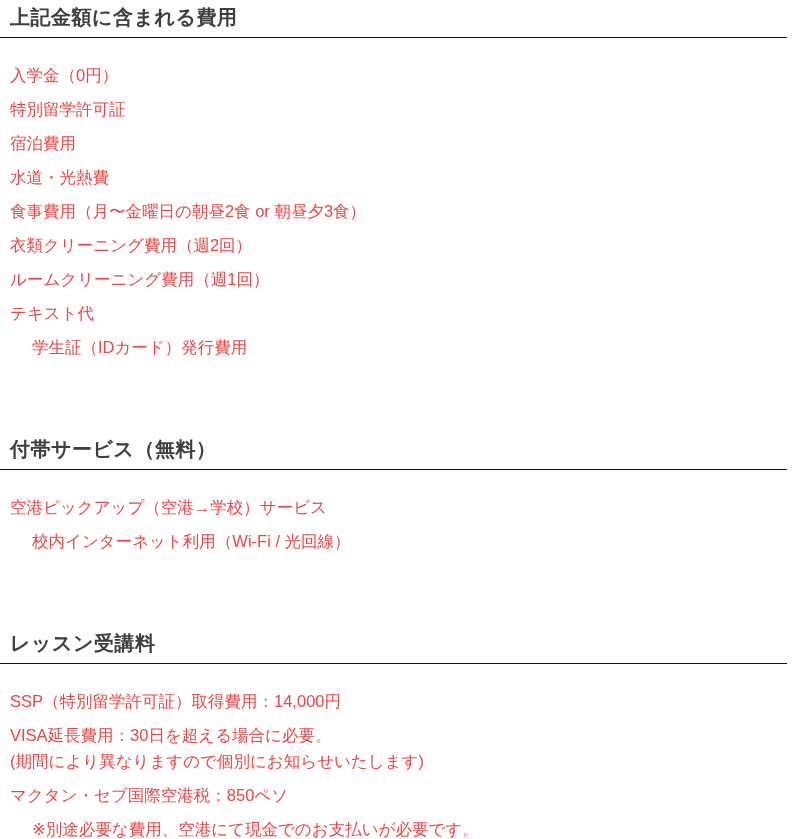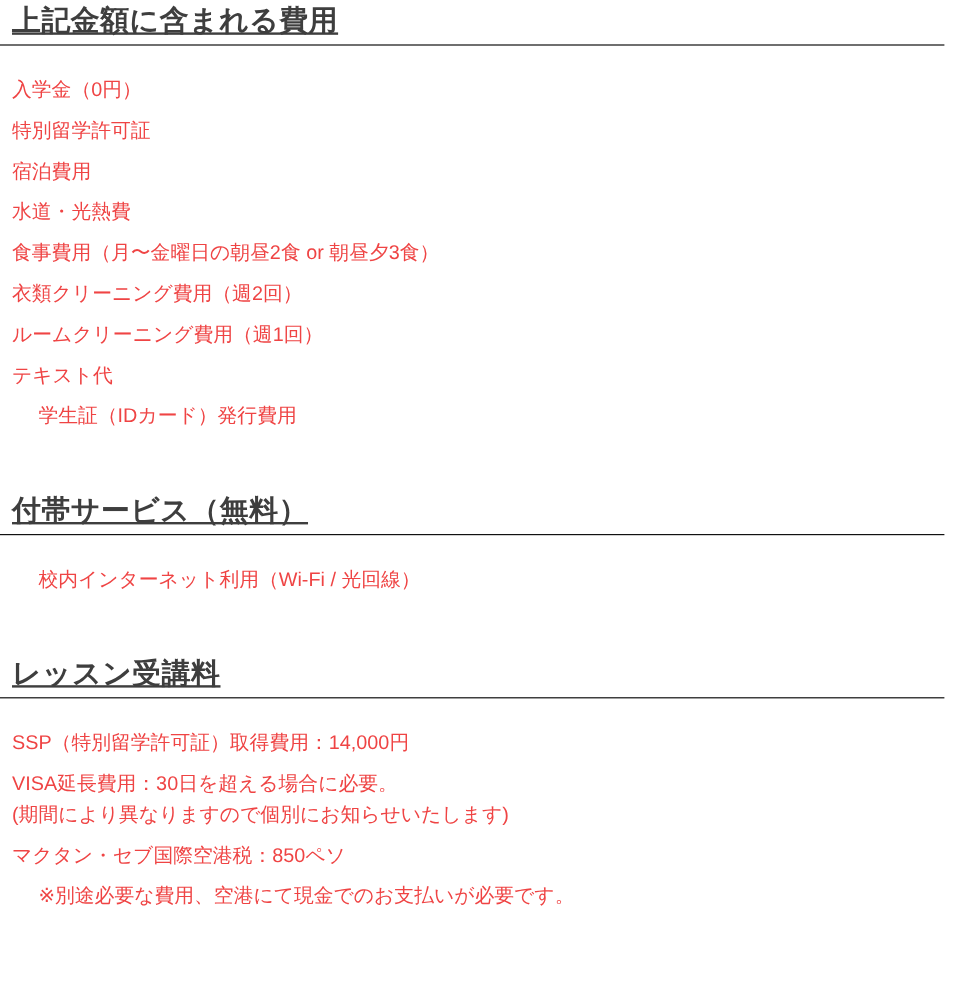--- a/index.html
+++ b/index.html
@@ -10,31 +10,30 @@
   body {
     width: 805px;
     font-family: "Liberation Sans", "DejaVu Sans", sans-serif;
   }
   .page {
     width: 787px;
     padding-top: 4px;
     box-sizing: border-box;
   }
   section.fee-section { display: block; }
-  section.fee-section + section.fee-section { margin-top: 52px; }
+  section.fee-section + section.fee-section { margin-top: 76px; }
   h2.sec-heading {
     margin: 0;
     padding: 0 0 6px 10px;
-    font-size: 24px;
+    font-size: 20px;
     line-height: 27px;
     font-weight: bold;
     color: #3e3e3e;
     border-bottom: 1px solid #111111;
     letter-spacing: 0.5px;
-    text-decoration: underline;
   }
   .sec-body {
     padding-top: 24px;
   }
   p.item {
     margin: 0 0 8px 0;
     padding-left: 10px;
     font-size: 16.5px;
     line-height: 26px;
     color: #ef4444;
@@ -57,20 +56,21 @@
         <p class="item">衣類クリーニング費用（週2回）</p>
         <p class="item">ルームクリーニング費用（週1回）</p>
         <p class="item">テキスト代</p>
         <p class="item">学生証（IDカード）発行費用</p>
       </div>
   </section>
 
   <section class="fee-section">
     <h2 class="sec-heading">付帯サービス（無料）</h2>
     <div class="sec-body">
+        <p class="item">空港ピックアップ（空港→学校）サービス</p>
         <p class="item">校内インターネット利用（Wi-Fi / 光回線）</p>
       </div>
   </section>
 
   <section class="fee-section">
     <h2 class="sec-heading">レッスン受講料</h2>
     <div class="sec-body">
         <p class="item">SSP（特別留学許可証）取得費用：14,000円</p>
         <p class="item">VISA延長費用：30日を超える場合に必要。
 (期間により異なりますので個別にお知らせいたします)</p>

